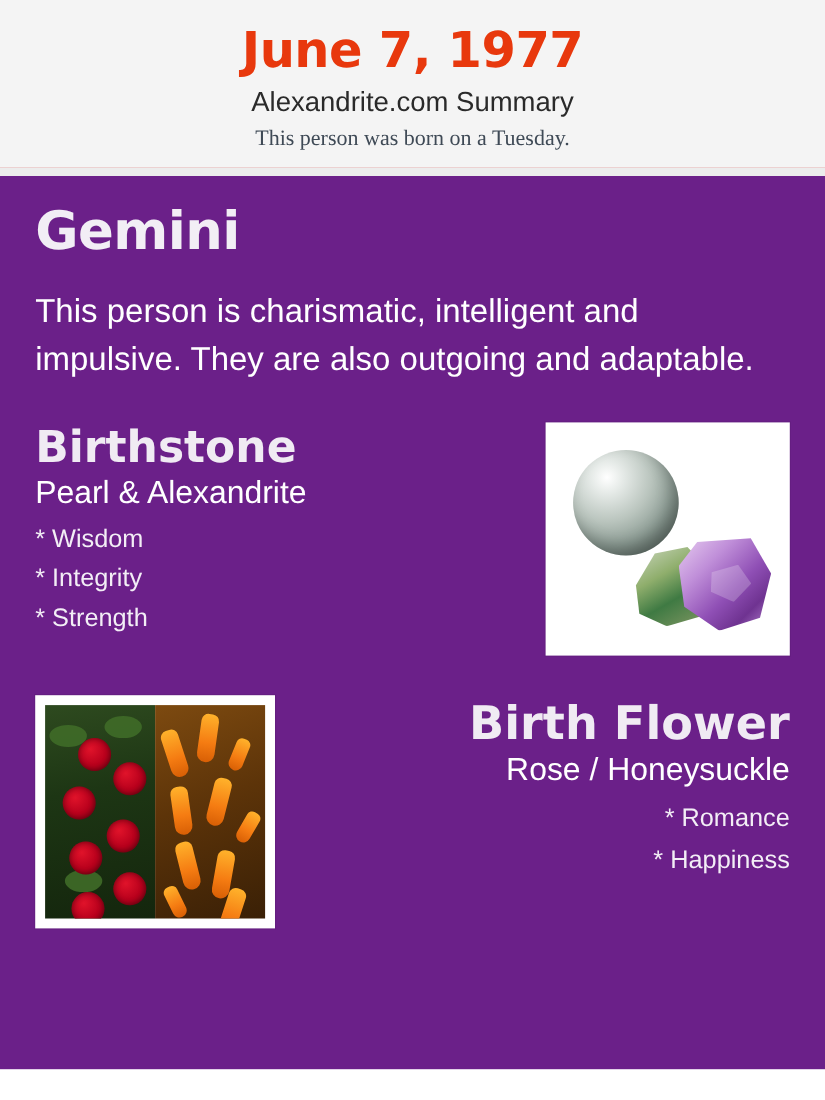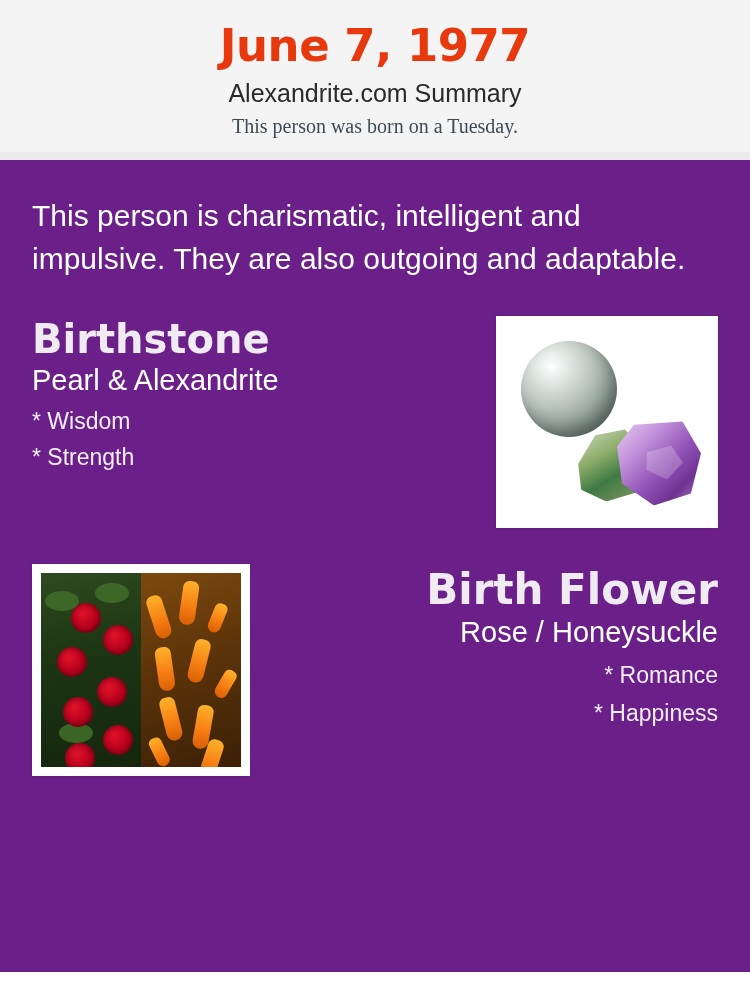--- a/index.html
+++ b/index.html
@@ -61,21 +61,21 @@
     color: #f2eef5;
     font-size: 48px;
     font-weight: bold;
     line-height: 1.0;
     letter-spacing: -0.5px;
   }
   .sign-desc {
     color: #ffffff;
     font-size: 30px;
     line-height: 1.44;
-    margin-top: 8px;
+    margin-top: 28px;
     font-family: "Liberation Sans", sans-serif;
     max-width: 670px;
   }
 
   
   .stone-row {
     margin-top: 36px;
     display: flex;
     align-items: flex-start;
     justify-content: space-between;
@@ -211,28 +211,30 @@
 
   <div class="header">
     <div class="header-date">June 7, 1977</div>
     <div class="header-sub">Alexandrite.com Summary</div>
     <div class="header-note">This person was born on a Tuesday.</div>
   </div>
   <div class="divider"></div>
 
   <div class="panel">
 
+    <div class="sign-title">Gemini</div>
     <div class="sign-desc">This person is charismatic, intelligent and impulsive. They are also outgoing and adaptable.</div>
 
     <div class="stone-row">
       <div class="stone-text">
         <div class="block-title">Birthstone</div>
         <div class="block-sub">Pearl &amp; Alexandrite</div>
         <div class="bullets">
           <div class="bullet">* Wisdom</div>
+          <div class="bullet">* Integrity</div>
           <div class="bullet">* Strength</div>
         </div>
       </div>
       <div class="frame stone-frame">
         <div class="stone-img">
           <div class="pearl"></div>
           <div class="alex">
             <div class="green"></div>
             <div class="gem"></div>
             <div class="facet"></div>

